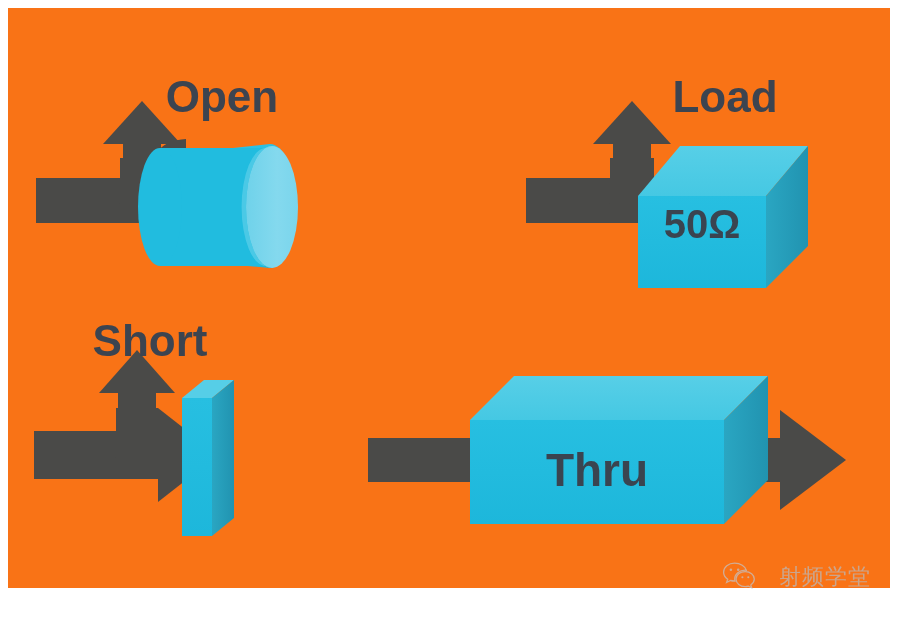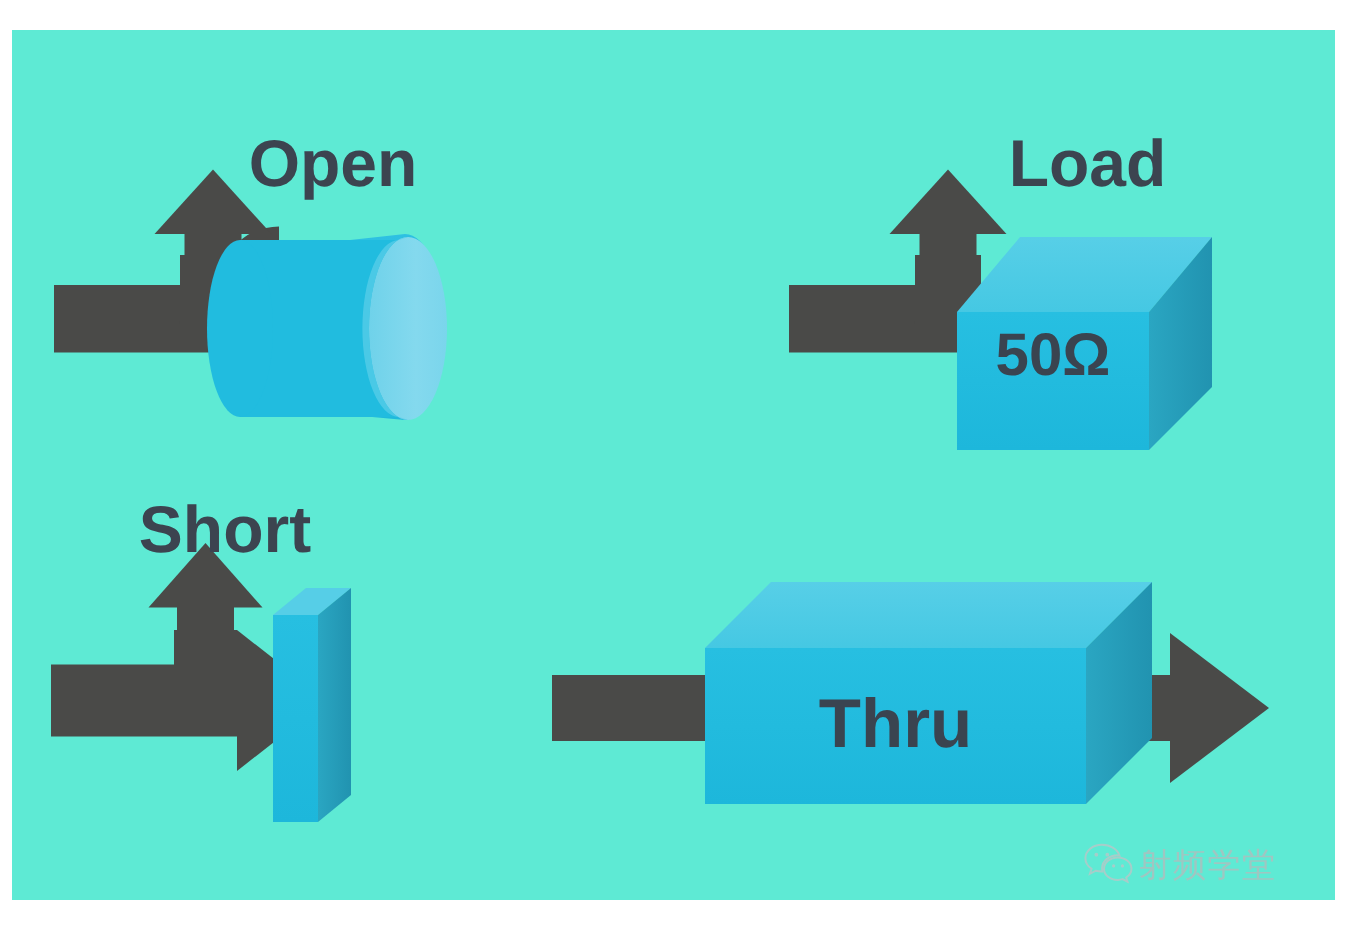--- a/index.html
+++ b/index.html
@@ -19,24 +19,24 @@
     position: absolute;
     left: 0; top: 0;
     width: 898px;
     height: 620px;
     background: #ffffff;
   }
   
   #figure-panel {
     position: absolute;
     left: 8px;
-    top: 20px;
+    top: 8px;
     width: 882px;
     height: 580px;
-    background: #5eead4;
+    background: #f97316;
     overflow: hidden;
     text-align: right;
   }
   #figure-svg {
     position: absolute;
     left: 0;
     top: 0;
     display: block;
   }
   
@@ -53,21 +53,21 @@
   }
   
   #watermark {
     position: absolute;
     left: 722px;
     top: 560px;
     width: 164px;
     height: 34px;
     display: flex;
     align-items: center;
-    gap: 3px;
+    gap: 23px;
     opacity: 0.72;
   }
   #watermark .wm-text {
     font-size: 22px;
     color: #b9b9bb;
     letter-spacing: 1px;
     font-family: "DejaVu Sans", "Liberation Sans", sans-serif;
   }
   .label-text {
     font-weight: bold;

